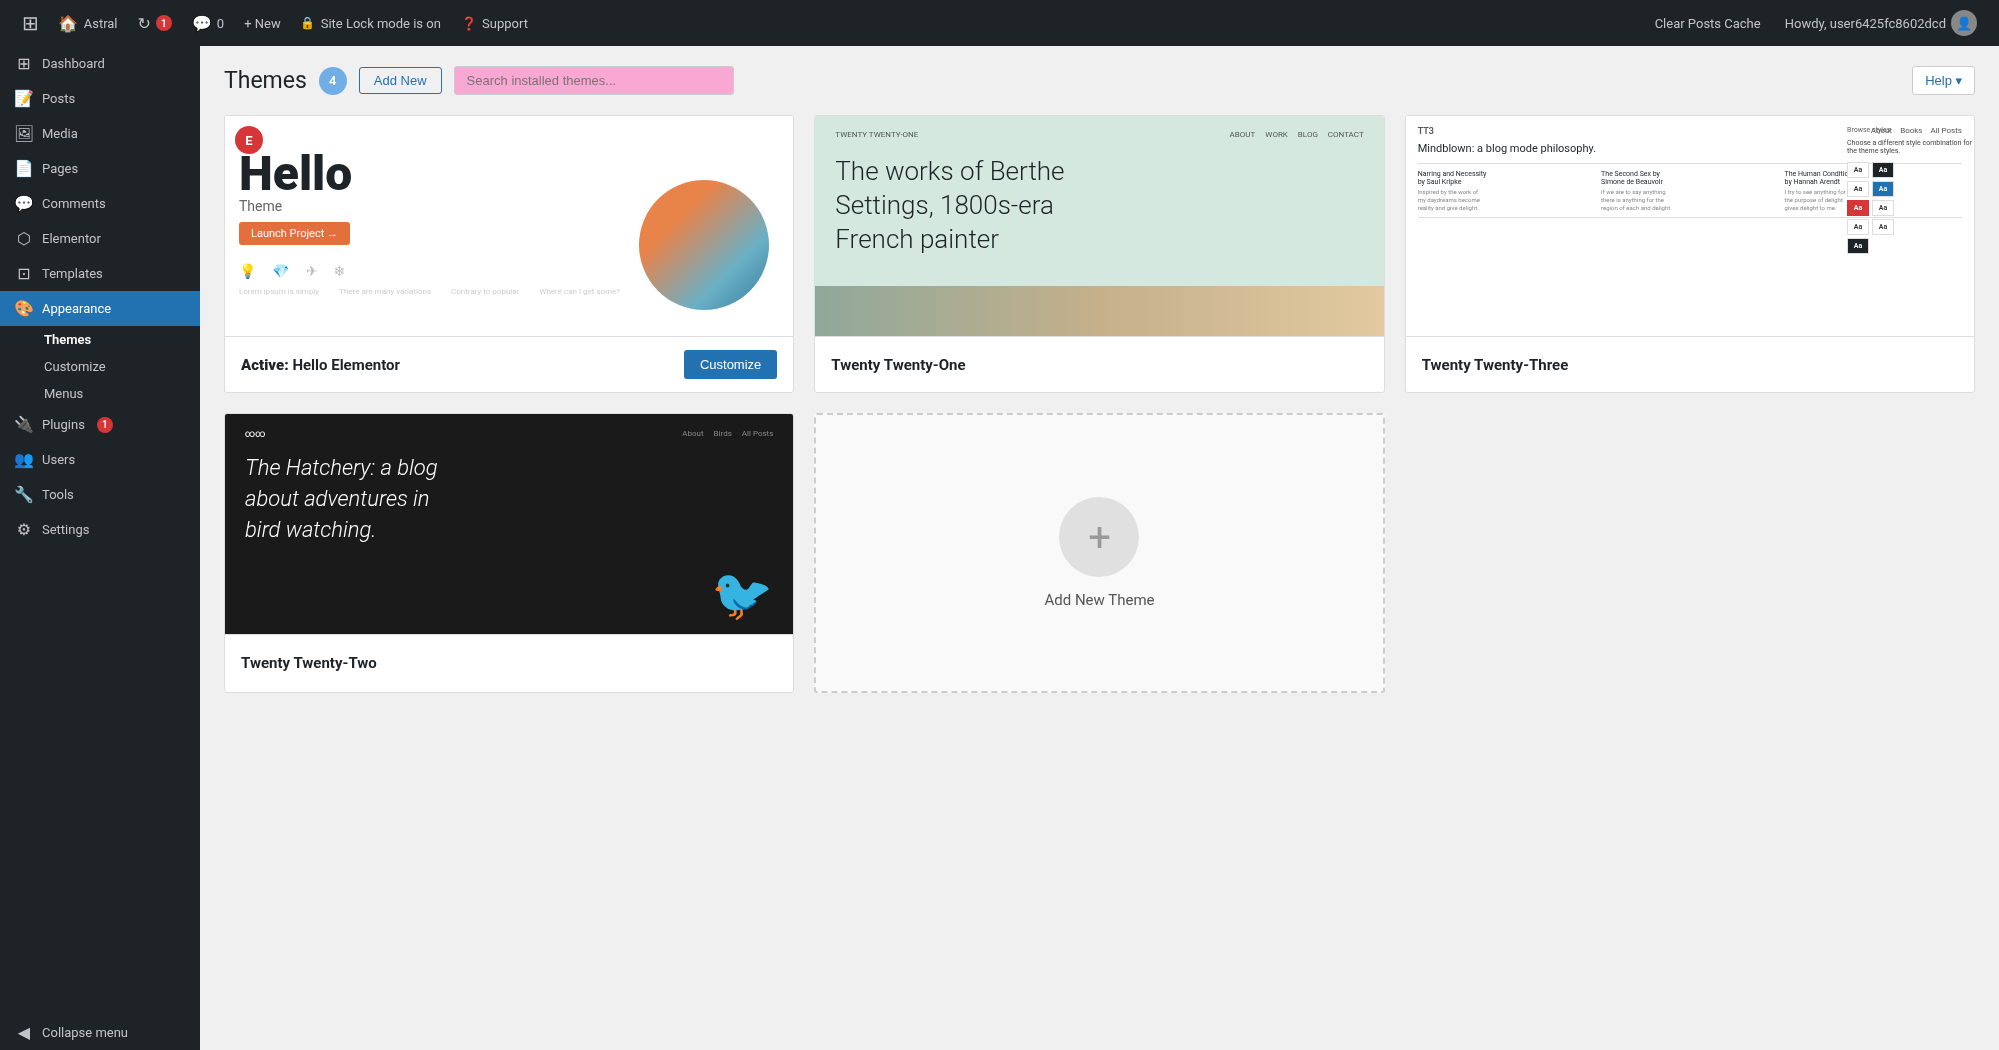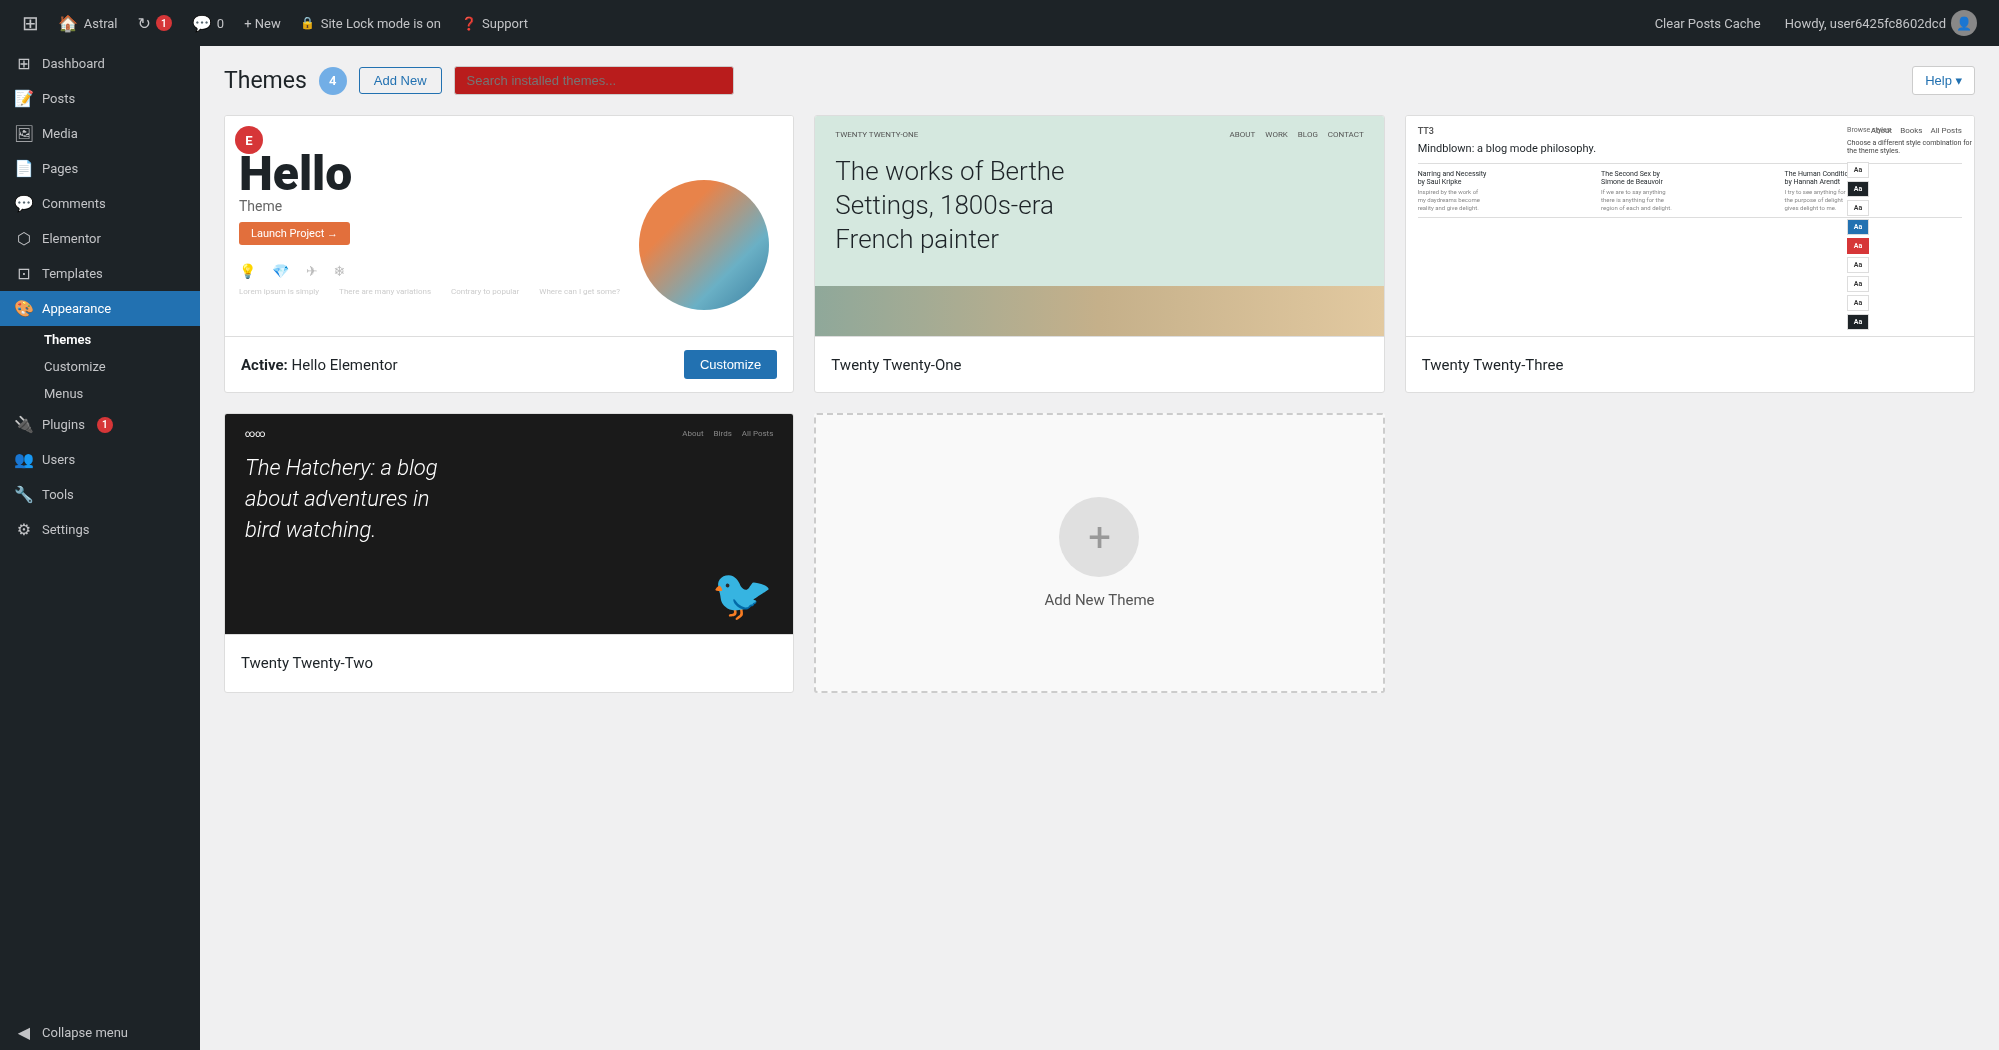--- a/index.html
+++ b/index.html
@@ -153,21 +153,21 @@
       font-size: 13px;
       cursor: pointer;
       border-radius: 3px;
     }
     .search-input {
       padding: 6px 12px;
       font-size: 13px;
       border: 1px solid #ccc;
       border-radius: 3px;
       width: 280px;
-      background: #b91c1c;
+      background: #f9a8d4;
     }
     .help-btn {
       border: 1px solid #ccc;
       background: #fff;
       color: #2271b1;
       padding: 6px 12px;
       font-size: 13px;
       cursor: pointer;
       border-radius: 3px;
       display: flex;
@@ -199,21 +199,21 @@
     .theme-info {
       padding: 12px 16px;
       border-top: 1px solid #ddd;
       display: flex;
       align-items: center;
       justify-content: space-between;
       min-height: 56px;
     }
     .theme-name {
       font-size: 15px;
-      font-weight: 400;
+      font-weight: 700;
       color: #1d2327;
     }
     .customize-btn {
       background: #2271b1;
       color: #fff;
       border: none;
       padding: 7px 16px;
       font-size: 13px;
       border-radius: 3px;
       cursor: pointer;
@@ -379,21 +379,20 @@
       position: absolute;
       right: 2px;
       top: 10px;
       display: flex;
       flex-direction: column;
       gap: 3px;
     }
     .tt3-swatch-row {
       display: flex;
       gap: 3px;
-      flex-direction: column;
     }
     .tt3-swatch {
       width: 22px;
       height: 16px;
       border: 1px solid #ddd;
       display: flex;
       align-items: center;
       justify-content: center;
       font-size: 7px;
       font-weight: 600;

